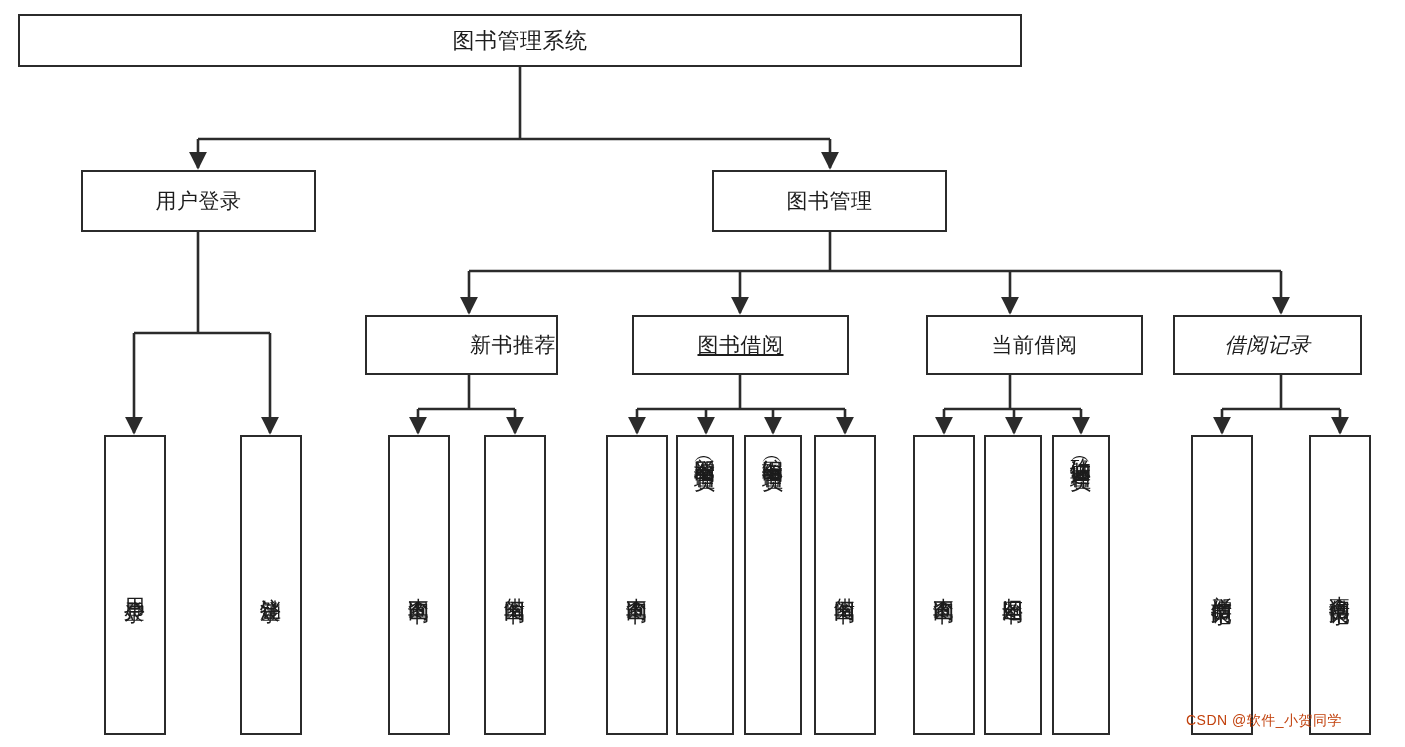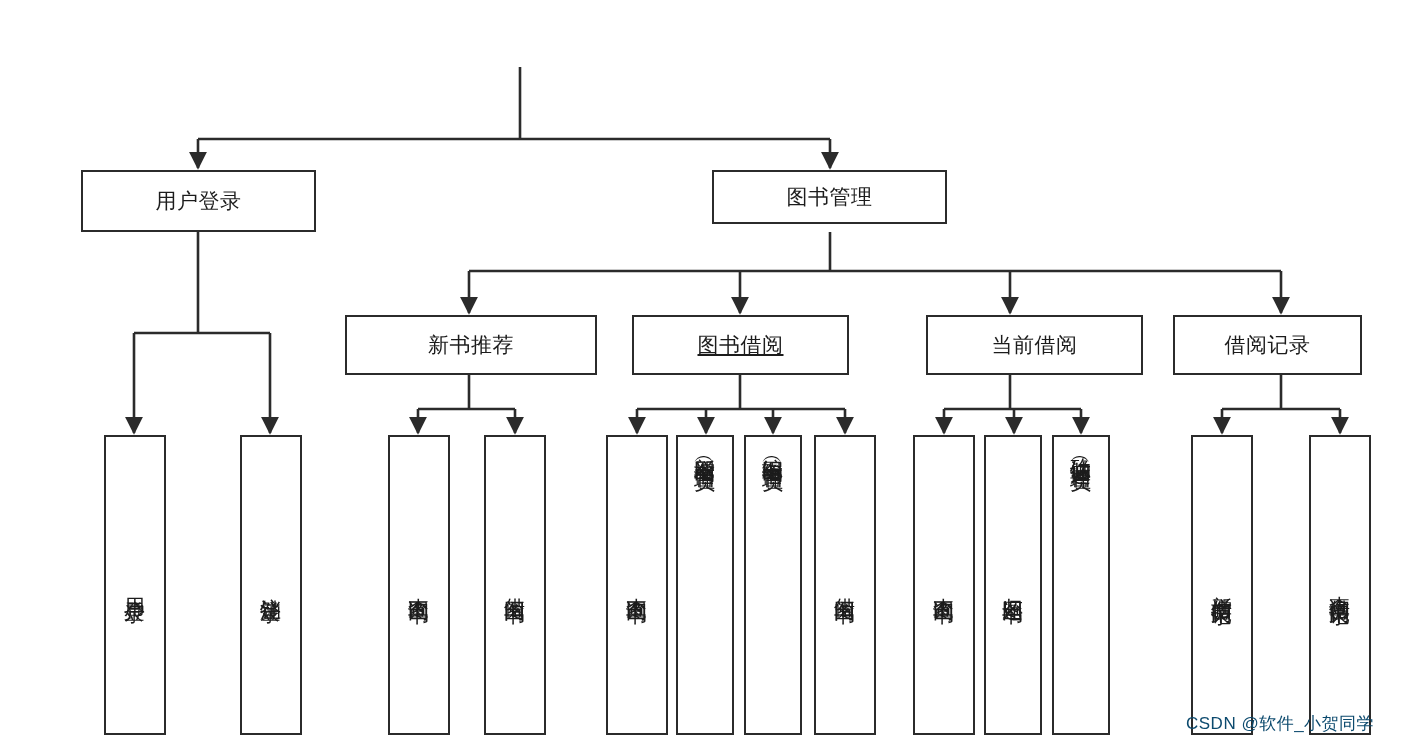--- a/index.html
+++ b/index.html
@@ -66,22 +66,22 @@
     white-space: nowrap;
   }
   .node.vert.centered {
     align-items: center;
     padding-top: 0;
   }
   .watermark {
     position: absolute;
     left: 1186px;
     top: 712px;
-    font-size: 17px;
-    color: #0c4a6e;
+    font-size: 14px;
+    color: #c2410c;
     letter-spacing: 0.5px;
     z-index: 3;
     white-space: nowrap;
     font-family: "Liberation Sans", "DejaVu Sans", sans-serif;
     text-align: right;
   }
 </style>
 </head>
 <body>
 
@@ -130,42 +130,45 @@
       <path d="M 1014 409 L 1014 433" marker-end="url(#arrow)"></path>
       <path d="M 1081 409 L 1081 433" marker-end="url(#arrow)"></path>
 
       <path d="M 1281 375 L 1281 409"></path>
       <path d="M 1222 409 L 1340 409"></path>
       <path d="M 1222 409 L 1222 433" marker-end="url(#arrow)"></path>
       <path d="M 1340 409 L 1340 433" marker-end="url(#arrow)"></path>
     </g>
   </svg>
 
+  <div class="node horiz root" style="left:18px; top:14px; width:1004px; height:53px;">
+    <span class="node-label">图书管理系统</span>
+  </div>
 
   <div class="node horiz" style="left:81px; top:170px; width:235px; height:62px;">
     <span class="node-label">用户登录</span>
   </div>
 
-  <div class="node horiz" style="left:712px; top:170px; width:235px; height:54px;">
+  <div class="node horiz" style="left:712px; top:170px; width:235px; height:62px;">
     <span class="node-label">图书管理</span>
   </div>
 
-  <div class="node horiz" style="left:345px; top:315px; width:252px; height:60px;">
+  <div class="node horiz" style="left:365px; top:315px; width:193px; height:60px;justify-content:flex-end;">
     <span class="node-label">新书推荐</span>
   </div>
 
   <div class="node horiz" style="left:632px; top:315px; width:217px; height:60px;text-decoration:underline;">
     <span class="node-label">图书借阅</span>
   </div>
 
   <div class="node horiz" style="left:902px; top:315px; width:217px; height:60px;margin-left:24px;">
     <span class="node-label">当前借阅</span>
   </div>
 
-  <div class="node horiz" style="left:1173px; top:315px; width:189px; height:60px;">
+  <div class="node horiz" style="left:1173px; top:315px; width:189px; height:60px;font-style:italic;">
     <span class="node-label">借阅记录</span>
   </div>
 
   <div class="node vert centered" style="left:104px; top:435px; width:62px; height:300px;">
     <span class="node-label">用户登录</span>
   </div>
 
   <div class="node vert centered" style="left:240px; top:435px; width:62px; height:300px;">
     <span class="node-label">注销登录</span>
   </div>

